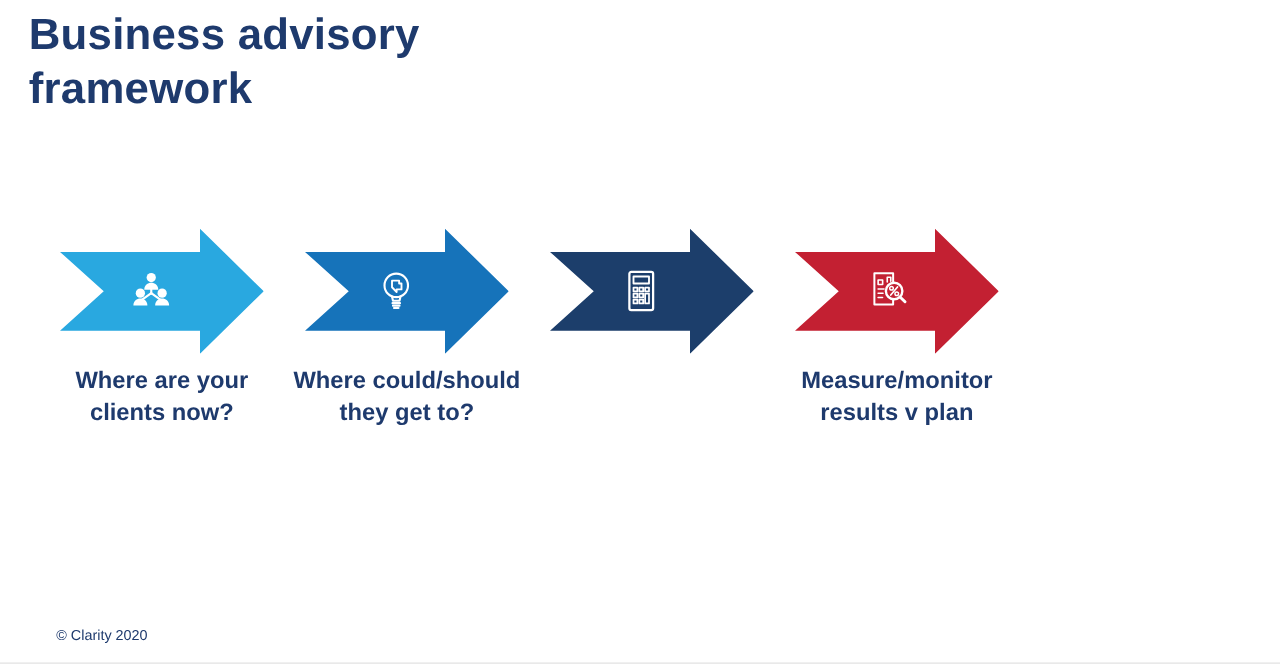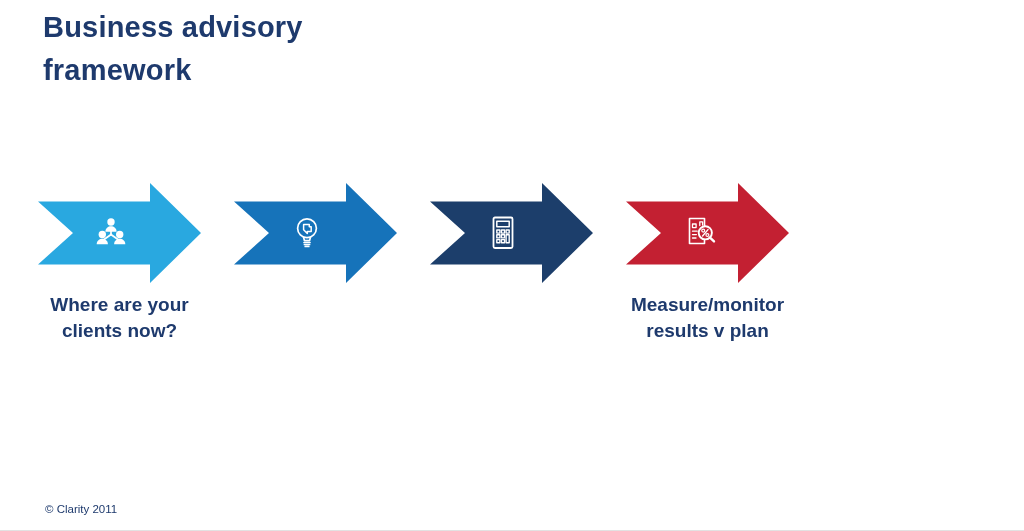--- a/index.html
+++ b/index.html
@@ -13,31 +13,30 @@
   .canvas {
     position: absolute;
     inset: 0;
     background: #ffffff;
     border-bottom: 1px solid #e2e2e2;
   }
   .title {
     position: absolute;
     left: 23px;
     top: 6px;
-    font-size: 29px;
+    font-size: 35px;
     font-weight: bold;
     line-height: 43px;
     letter-spacing: 0.2px;
     color: #1e3a6d;
     white-space: pre-line;
-    margin-left: 20px;
   }
   .steps {
     position: absolute;
-    left: 38px;
+    left: 48px;
     top: 183px;
     display: flex;
     gap: 33px;
     justify-content: space-between;
   }
   .step {
     position: relative;
     width: 163px;
     display: flex;
     flex-direction: column;
@@ -121,20 +120,22 @@
       <span class="icon">
         <svg viewBox="0 0 40 40" fill="none" stroke="#ffffff" stroke-width="1.7" stroke-linecap="round" stroke-linejoin="round">
           <circle cx="20" cy="15.3" r="9.4"></circle>
           <path d="M16.6 24.2 L17.4 27.6 H22.6 L23.4 24.2"></path>
           <path d="M17 29.5 H23"></path>
           <path d="M17.4 31.5 H22.6"></path>
           <path d="M18.2 33.4 H21.8"></path>
           <path d="M16.6 11.5 H22.3 V13.8 H24.2 V18.5 H20.3 V20.6 L16.6 16.8 Z" stroke-width="1.5"></path>
         </svg>
       </span>
+      <div class="label">Where could/should
+they get to?</div>
     </div>
 
     <div class="step">
       <svg class="arrow-svg" viewBox="0 0 163 100" preserveAspectRatio="none">
         <polygon points="0,18.5 112,18.5 112,0 163,50 112,100 112,81.5 0,81.5 35,50" fill="#1c3e6b"></polygon>
       </svg>
       <span class="icon">
         <svg viewBox="0 0 40 40" fill="none" stroke="#ffffff" stroke-linejoin="round">
           <rect x="10.5" y="4.5" width="19" height="30.5" rx="1.5" stroke-width="1.8"></rect>
           <rect x="13.8" y="8.2" width="12.4" height="5.6" stroke-width="1.5"></rect>
@@ -171,14 +172,14 @@
           <circle cx="28.4" cy="22" r="1.45" stroke-width="1.2"></circle>
           <path d="M31 24.6 L35 28.4" stroke-width="2.4"></path>
         </svg>
       </span>
       <div class="label">Measure/monitor
 results v plan</div>
     </div>
 
   </div>
 
-  <div class="footer">© Clarity 2011</div>
+  <div class="footer">© Clarity 2020</div>
 </div>
 
 </body></html>

